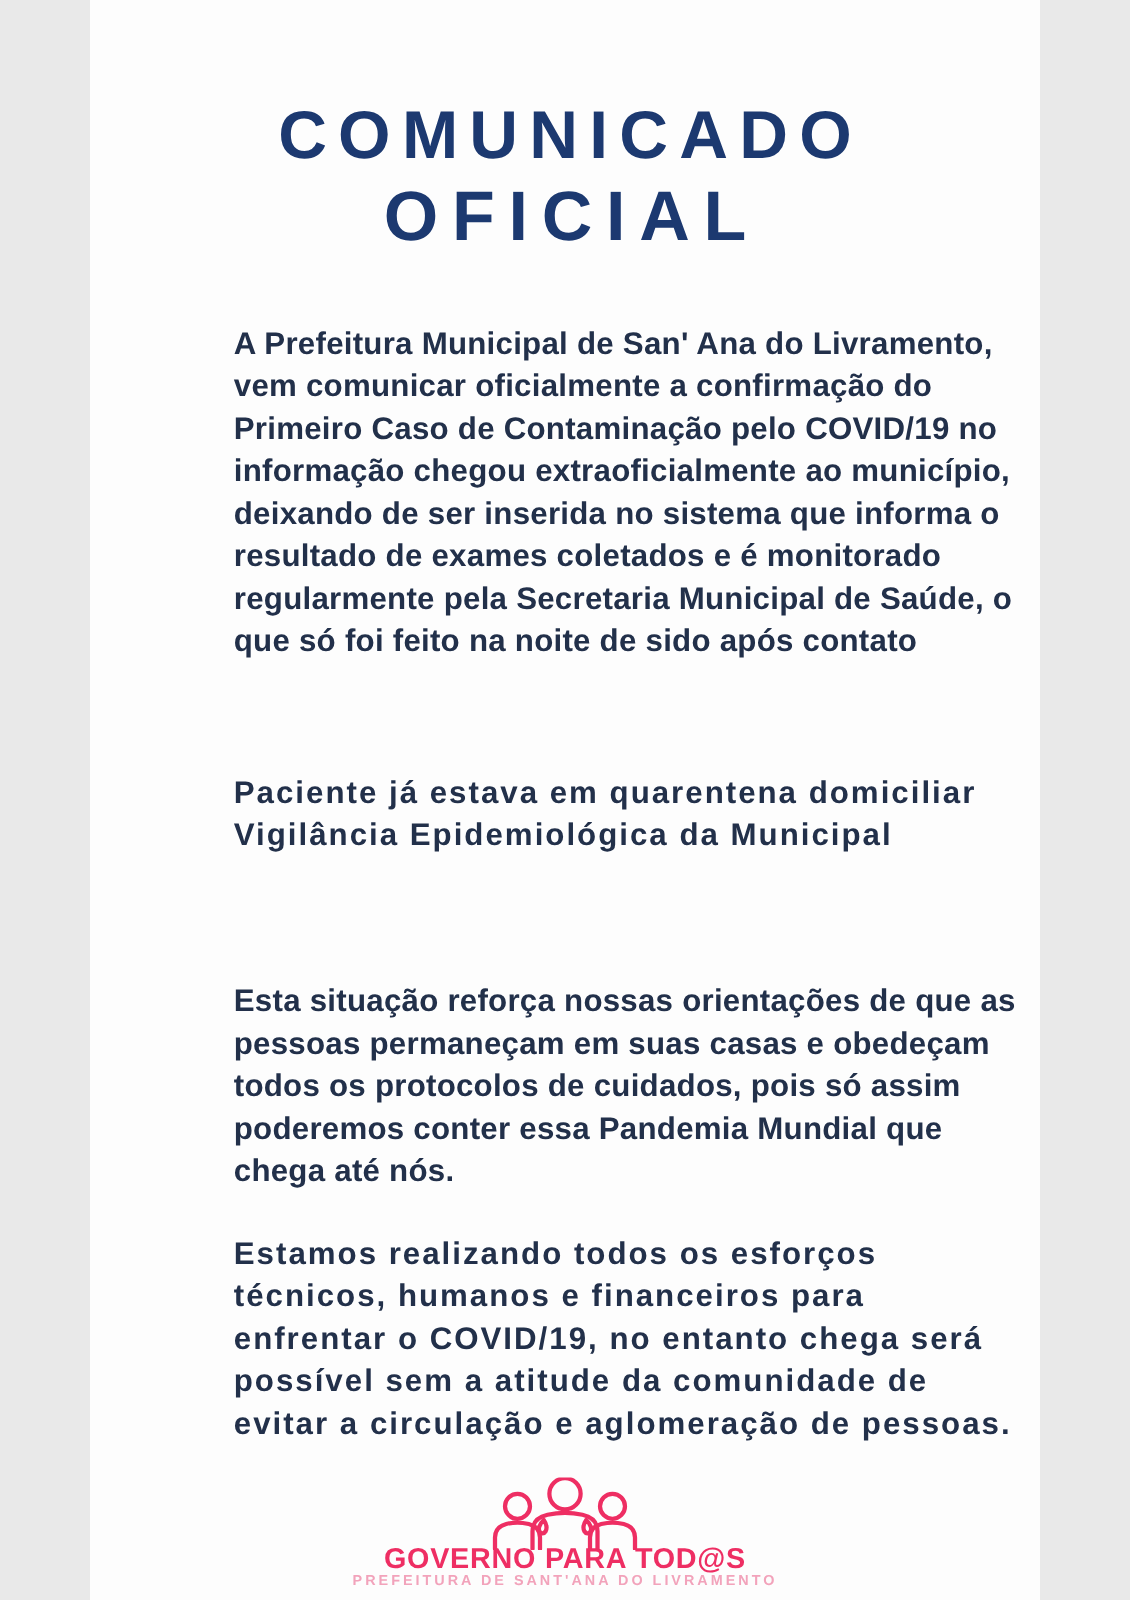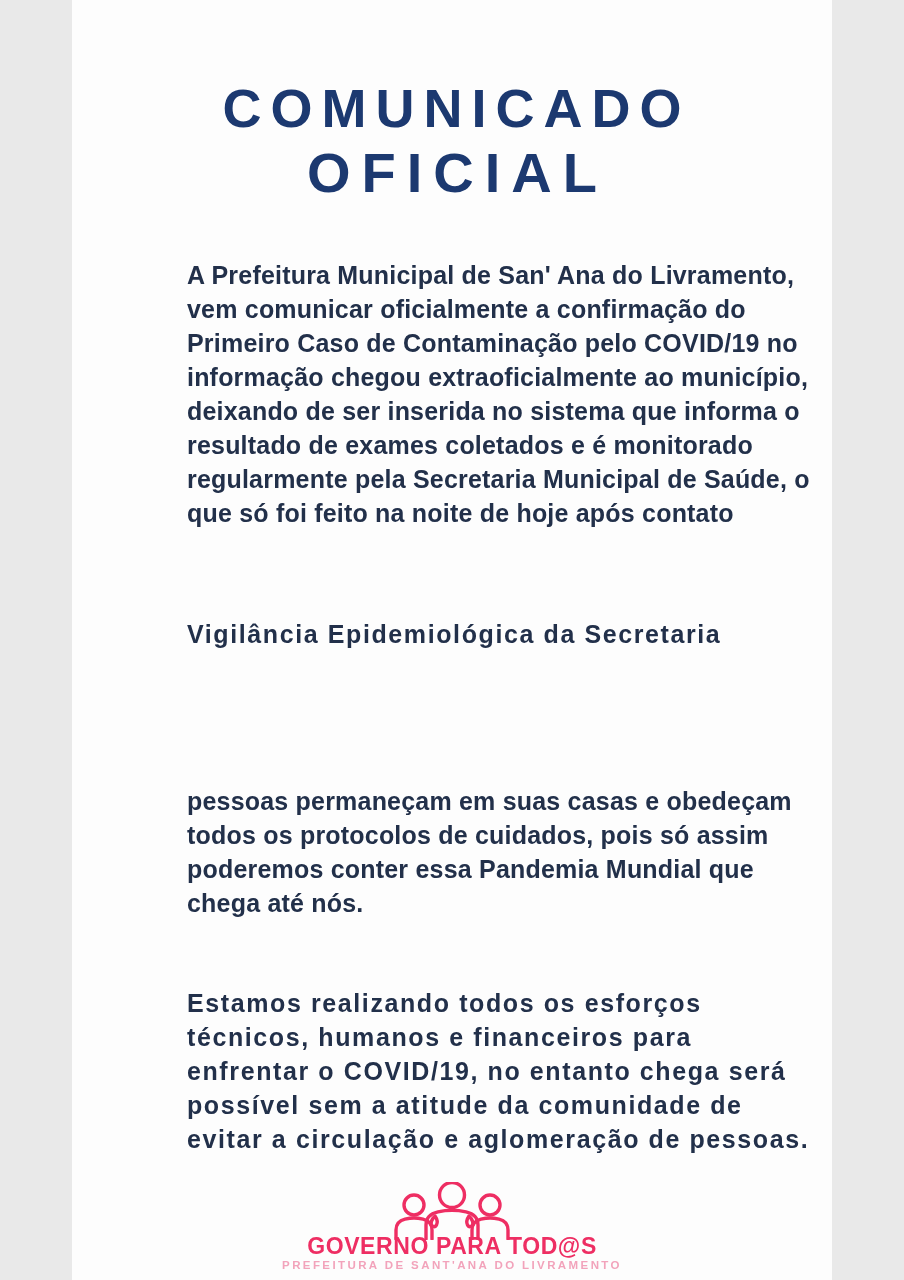--- a/index.html
+++ b/index.html
@@ -92,28 +92,30 @@
   <main class="body-text">
 
     <p class="para normal para-1">
       <span class="line">A Prefeitura Municipal de San' Ana do Livramento,</span>
       <span class="line">vem comunicar oficialmente a confirmação do</span>
       <span class="line">Primeiro Caso de Contaminação pelo COVID/19 no</span>
       <span class="line">informação chegou extraoficialmente ao município,</span>
       <span class="line">deixando de ser inserida no sistema que informa o</span>
       <span class="line">resultado de exames coletados  e é monitorado</span>
       <span class="line">regularmente pela Secretaria Municipal de Saúde, o</span>
-      <span class="line">que só foi feito na noite de hoje após contato</span>
+      <span class="line">que só foi feito na noite de sido após contato</span>
     </p>
 
     <p class="para wide para-2">
-      <span class="line">Vigilância Epidemiológica da Secretaria</span>
+      <span class="line">Paciente já estava em quarentena domiciliar</span>
+      <span class="line">Vigilância Epidemiológica da Municipal</span>
     </p>
 
     <p class="para normal para-3">
+      <span class="line">Esta situação reforça nossas orientações de que as</span>
       <span class="line">pessoas permaneçam em suas casas e obedeçam</span>
       <span class="line">todos os protocolos de cuidados, pois só assim</span>
       <span class="line">poderemos conter essa Pandemia Mundial que</span>
       <span class="line">chega até nós.</span>
     </p>
 
     <p class="para wide para-4">
       <span class="line">Estamos realizando todos os esforços</span>
       <span class="line">técnicos, humanos e financeiros para</span>
       <span class="line">enfrentar o COVID/19, no entanto chega será</span>

